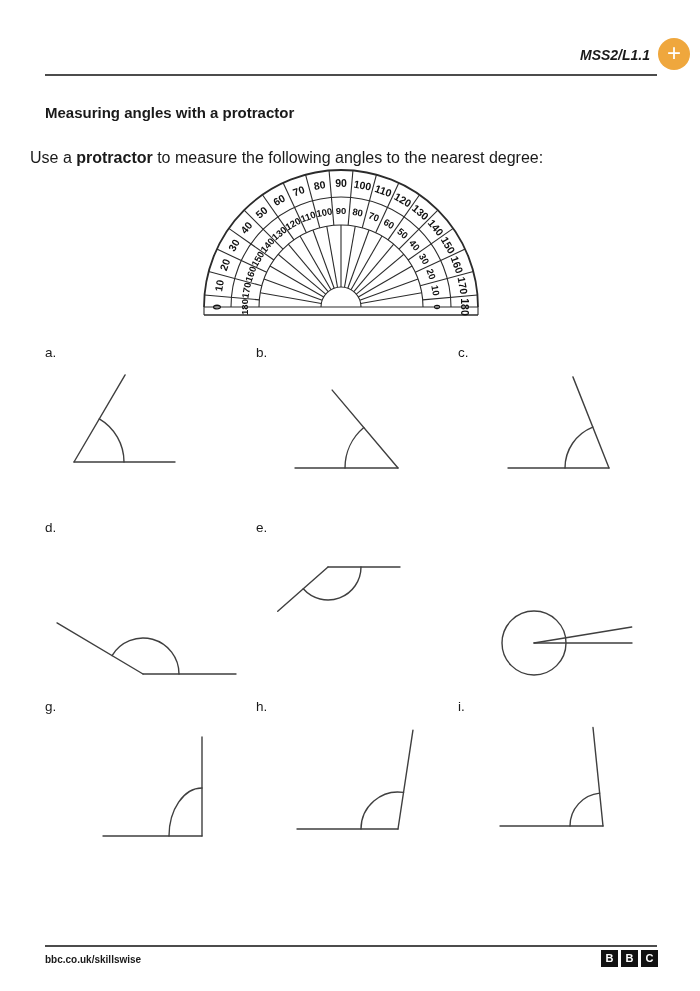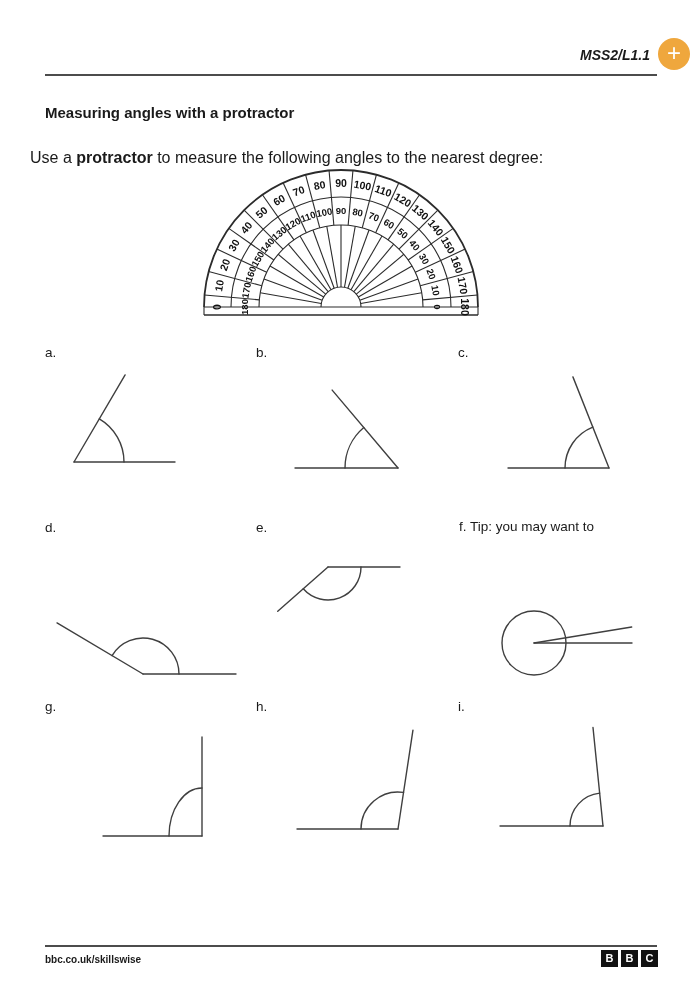--- a/index.html
+++ b/index.html
@@ -178,21 +178,20 @@
   <div class="abs instruction">
     <span>Use a </span><b>protractor</b><span> to measure the following angles to the nearest degree:</span>
   </div>
 
   <div class="abs fig-label" style="left:45px;top:345px">a.</div>
   <div class="abs fig-label" style="left:256px;top:345px">b.</div>
   <div class="abs fig-label" style="left:458px;top:345px">c.</div>
   <div class="abs fig-label" style="left:45px;top:520px">d.</div>
   <div class="abs fig-label" style="left:256px;top:520px">e.</div>
   <div class="abs tip" style="left:459px;top:518px">
-    <div>f. Tip: you may want to</div>
   </div>
   <div class="abs fig-label" style="left:45px;top:699px">g.</div>
   <div class="abs fig-label" style="left:256px;top:699px">h.</div>
   <div class="abs fig-label" style="left:458px;top:699px">i.</div>
 
   <div class="abs rule ftr"></div>
   <div class="abs site">bbc.co.uk/skillswise</div>
   <div class="abs copyright">© BBC 2011</div>
   <div class="abs bbc-blocks">
     <span class="blk">B</span>

